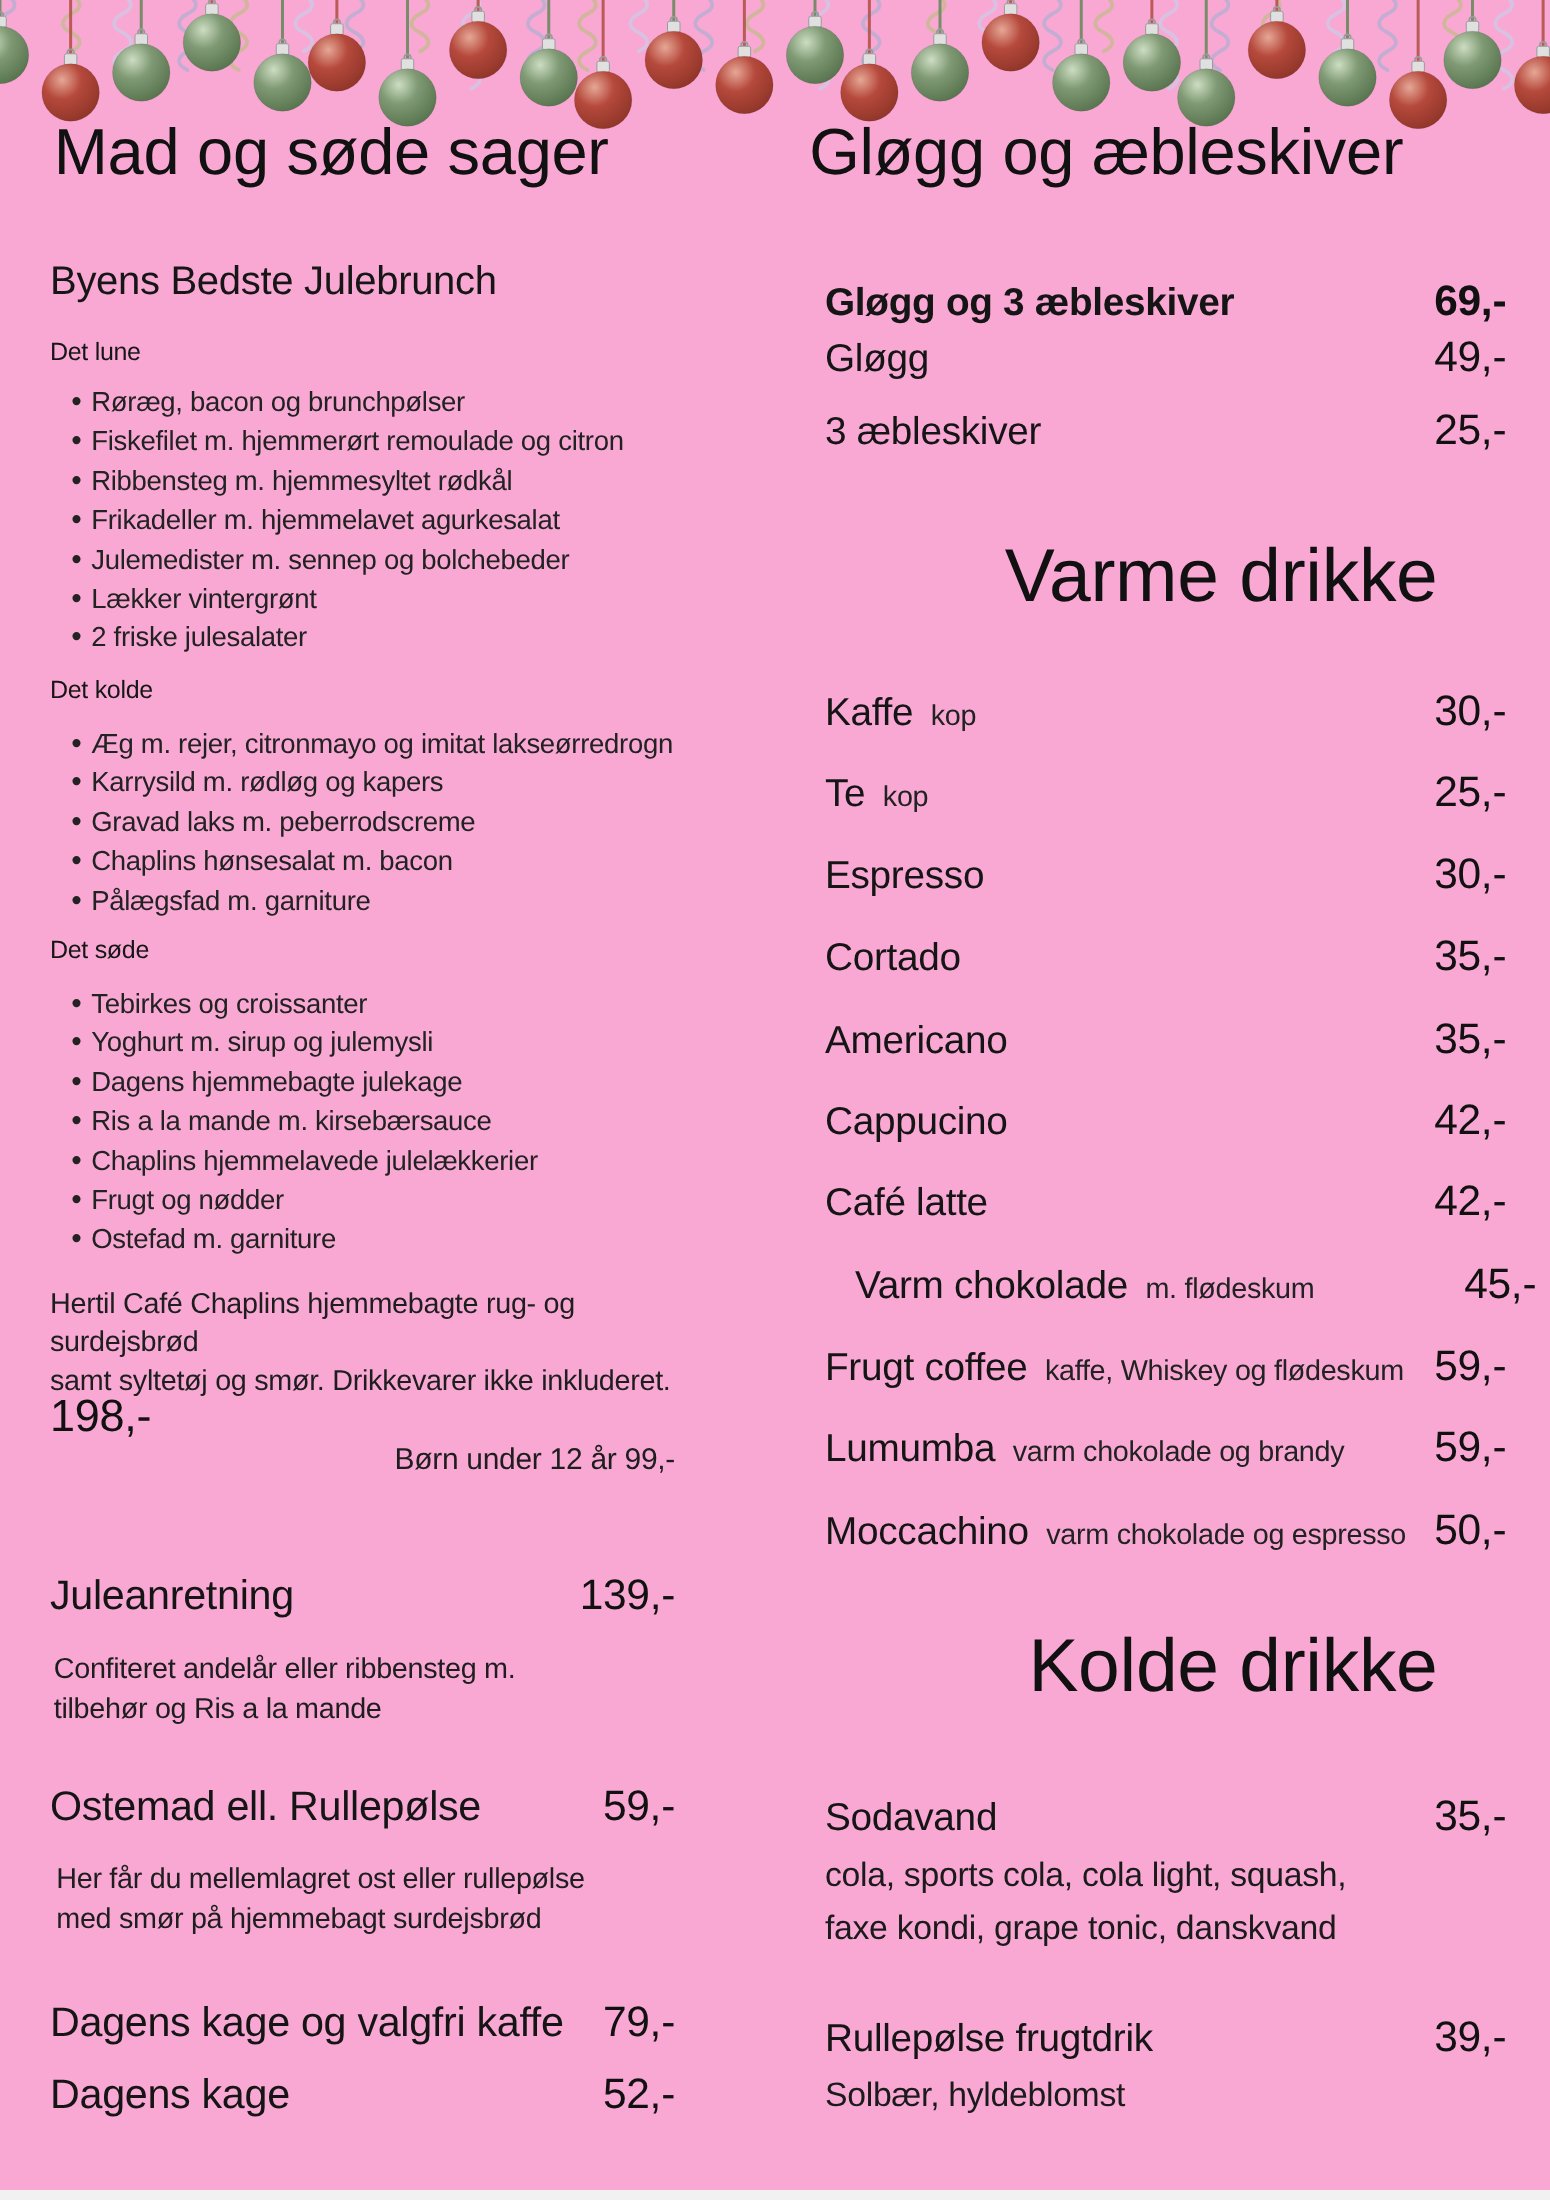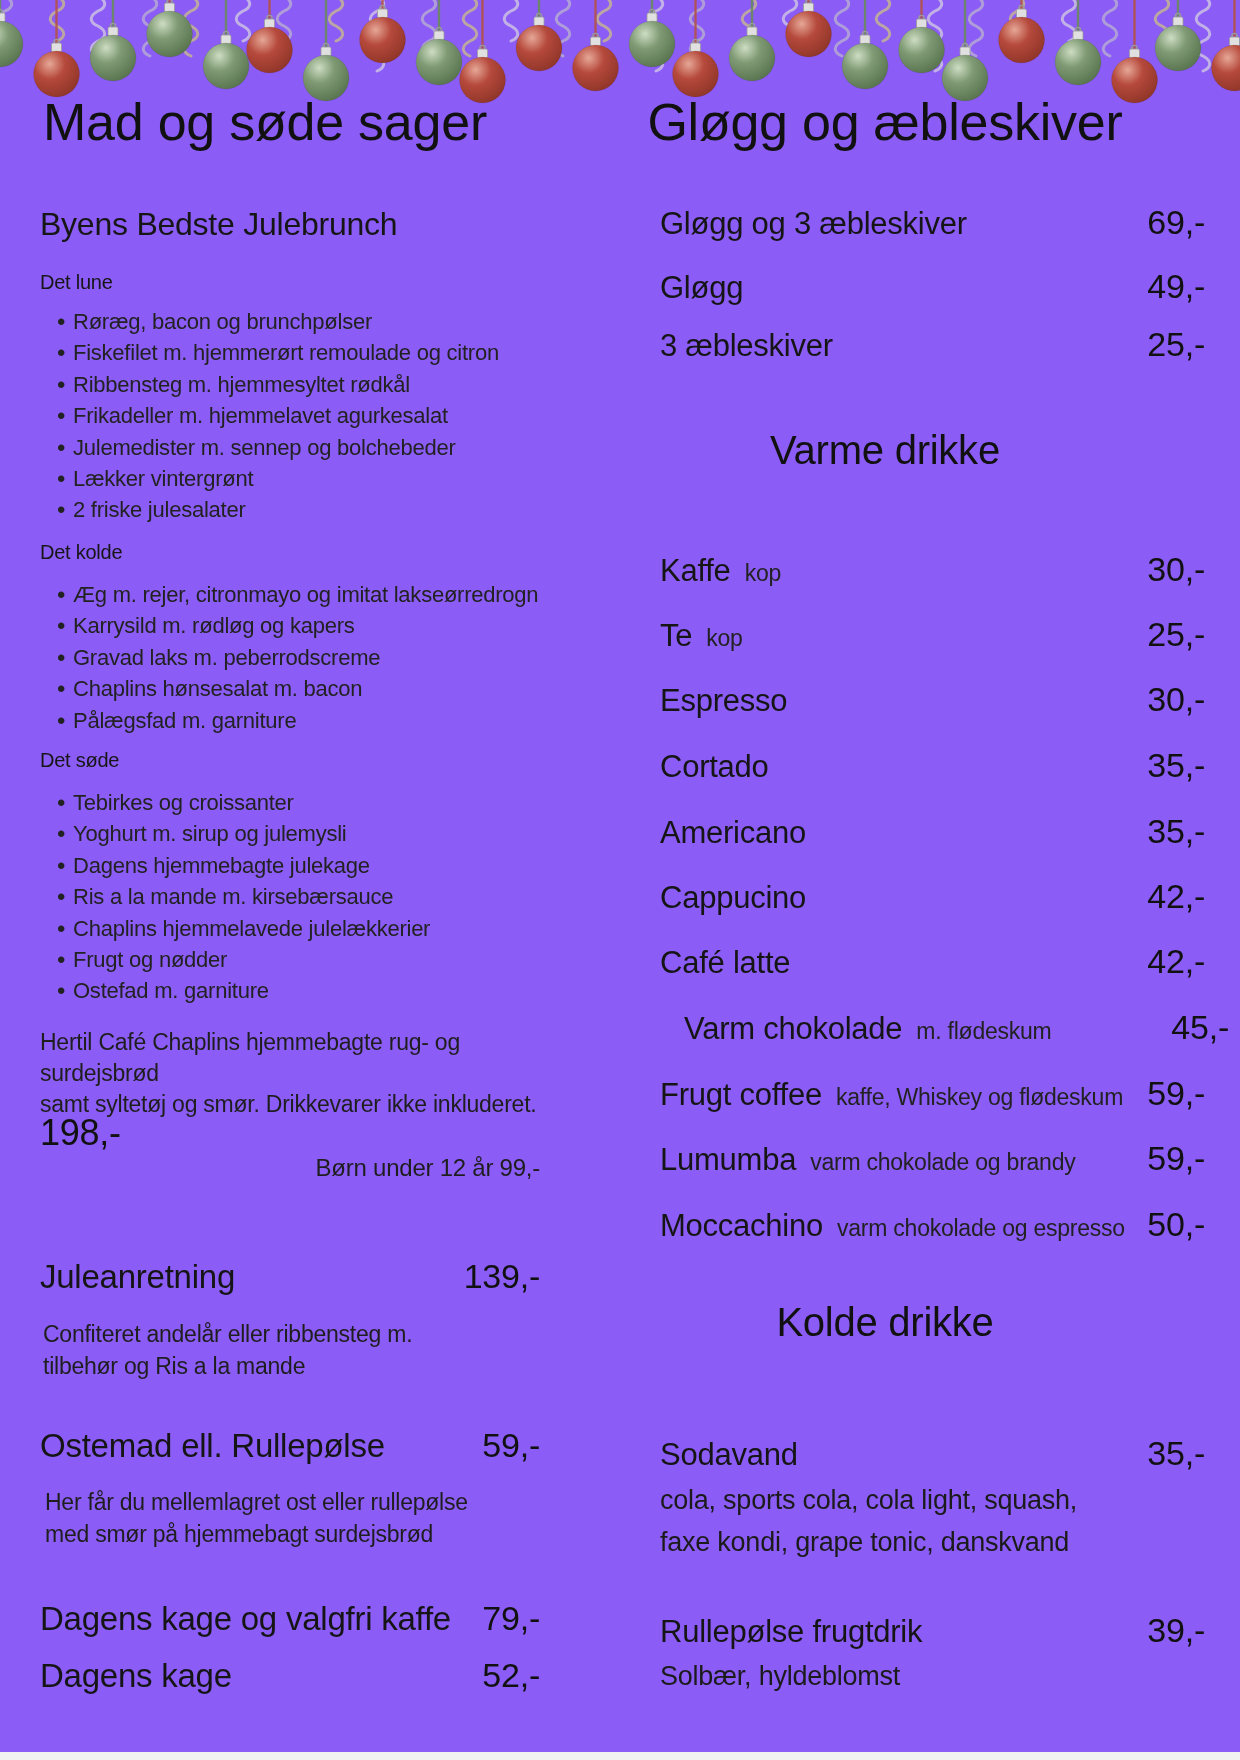--- a/index.html
+++ b/index.html
@@ -13,21 +13,21 @@
     letter-spacing:-0.015em;
     overflow:hidden;
   }
   .abs{position:absolute;}
   
   .page-title{
     font-size:52px;line-height:1.1;text-align:center;
     font-weight:400;color:#111;
   }
   .section-title{
-    font-size:40px;line-height:1.1;text-align:center;
+    font-size:60px;line-height:1.1;text-align:right;
     font-weight:400;color:#111;
   }
   
   .brunch-title{font-size:32px;color:#161616;}
   .sub-heading{font-size:20px;color:#161616;}
   ul.menu-list{
     list-style:none;margin:0;padding:0;
     font-size:22px;line-height:31.4px;color:#222;
   }
   ul.menu-list li{position:relative;padding-left:33px;}
@@ -46,21 +46,21 @@
   .row .price{font-size:34px;color:#111;margin-left:auto;white-space:nowrap;}
   .desc{font-size:23px;line-height:32px;white-space:pre-line;color:#1e1e1e;}
   .desc-lg{font-size:27px;line-height:42px;white-space:pre-line;color:#1b1b1b;}
   
   #garland{display:block;}
   .footer-strip{left:0;width:1240px;top:1752px;height:8px;}
 </style>
 </head>
 <body>
 
-<div id="page" style="background: #8b5cf6;">
+<div id="page" style="background: #f9a8d4;">
 
   <svg id="garland" class="abs" style="left:0;top:0;" width="1240" height="110" viewBox="0 0 1240 110">
       <defs>
         <radialGradient id="ballR" cx="35%" cy="28%" r="80%">
           <stop offset="0%" stop-color="#e6a796"></stop>
           <stop offset="42%" stop-color="#b5493c"></stop>
           <stop offset="100%" stop-color="#8c3427"></stop>
         </radialGradient>
         <radialGradient id="ballG" cx="35%" cy="28%" r="80%">
           <stop offset="0%" stop-color="#cdddc2"></stop>
@@ -252,21 +252,21 @@
   <div class="abs row" style="left:40px;top:1599px;width:500px;">
     <span class="name-lg">Dagens kage og valgfri kaffe</span>
     <span class="price">79,-</span>
   </div>
 
   <div class="abs row" style="left:40px;top:1656px;width:500px;">
     <span class="name-lg">Dagens kage</span>
     <span class="price">52,-</span>
   </div>
 
-  <div class="abs row" style="left:660px;top:203px;width:545px;">
+  <div class="abs row" style="left:660px;top:222px;width:545px;font-weight:bold;">
     <span class="name">Gløgg og 3 æbleskiver</span>
     <span class="price">69,-</span>
   </div>
   <div class="abs row" style="left:660px;top:267px;width:545px;">
     <span class="name">Gløgg</span>
     <span class="price">49,-</span>
   </div>
   <div class="abs row" style="left:660px;top:325px;width:545px;">
     <span class="name">3 æbleskiver</span>
     <span class="price">25,-</span>

